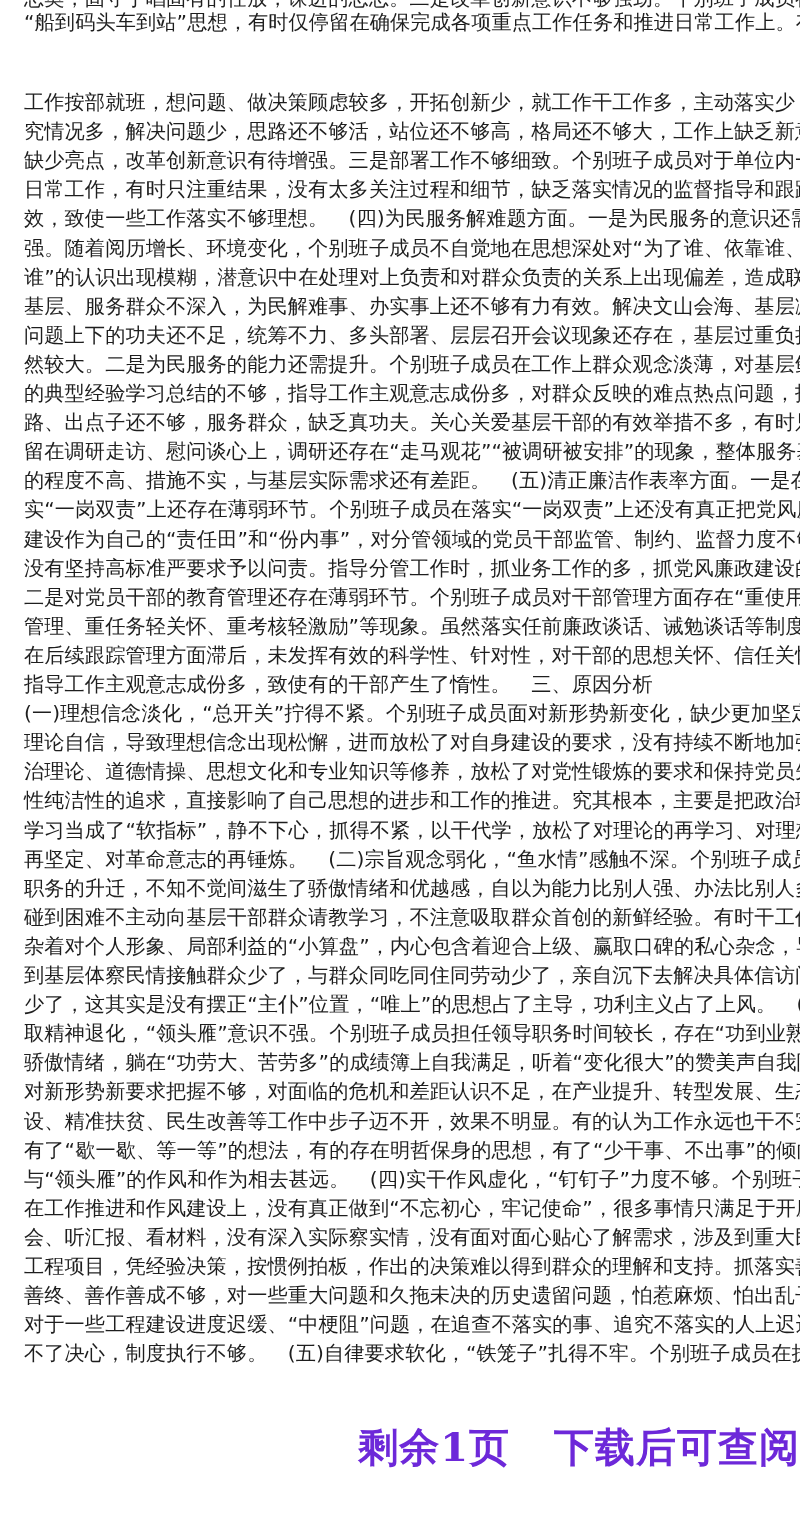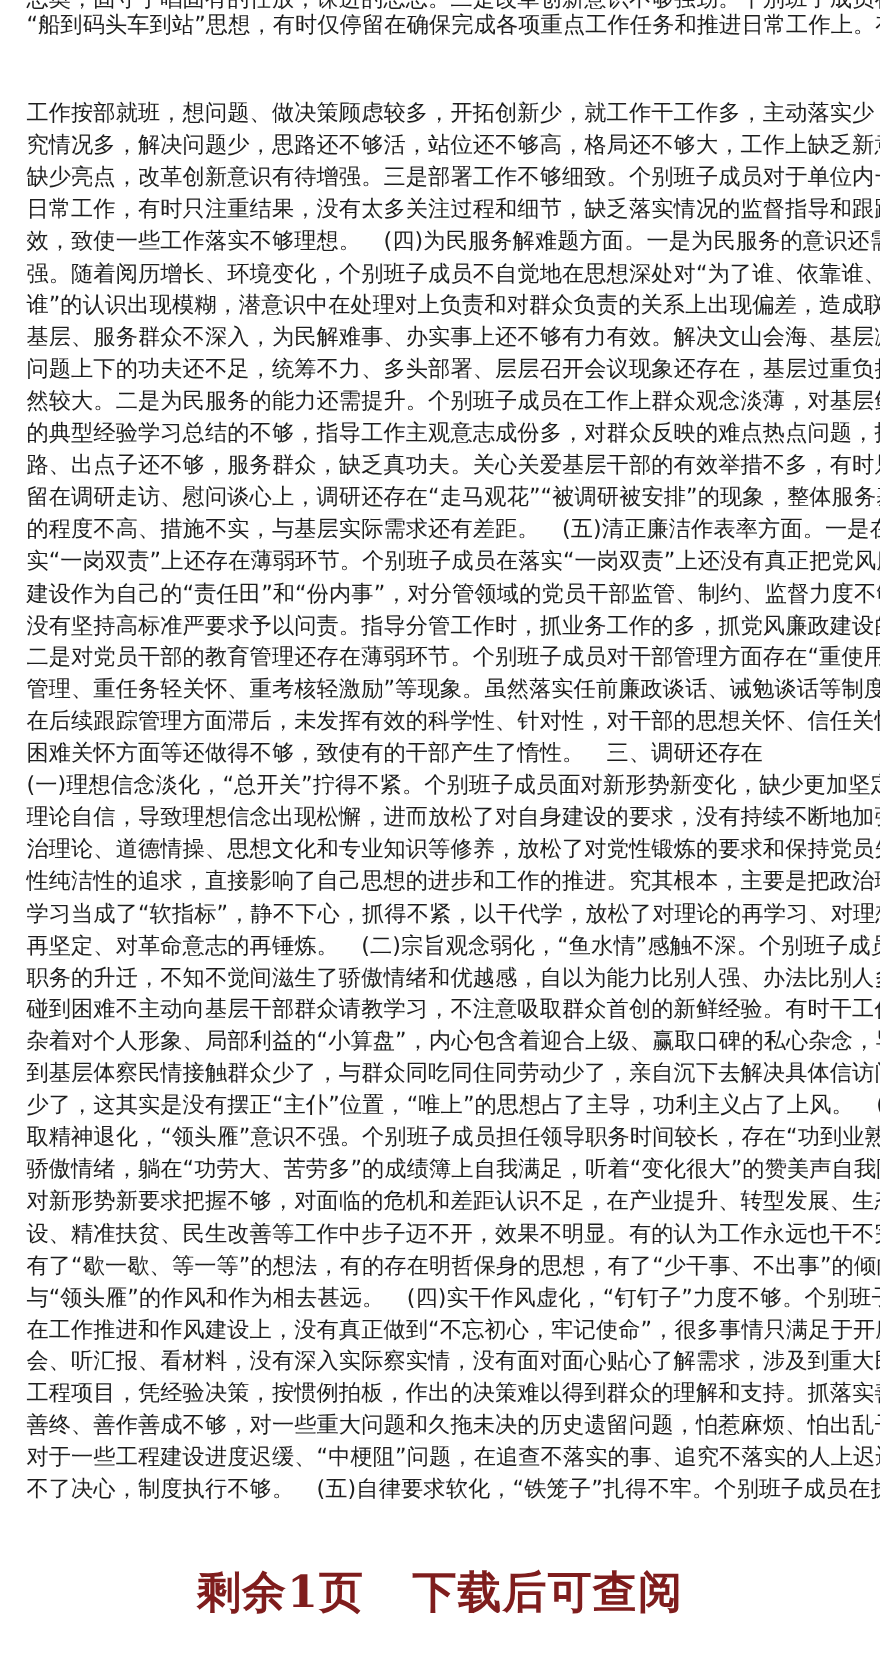--- a/index.html
+++ b/index.html
@@ -1,22 +1,22 @@
 <!DOCTYPE html>
 <html><head>
 <meta charset="utf-8">
 <style>
   html, body { margin: 0; padding: 0; background: #ffffff; }
   body { width: 800px; height: 1527px; position: relative; overflow: hidden;
          font-family: "DejaVu Sans", "Liberation Sans", sans-serif; color: #222; }
   .page { position: absolute; left: 0; top: 0; width: 800px; height: 1527px; }
   .line { position: absolute; left: 24px; width: 760px; font-size: 20.2px; line-height: 29px;
           white-space: nowrap; letter-spacing: 0.1px; color: #1e1e1e; }
-  .footer { position: absolute; left: 0; top: 1420px; width: 800px; text-align: center;
-            font-size: 40px; font-weight: bold; color: #7f1d1d; letter-spacing: 1px;
+  .footer { position: absolute; left: 0; top: 1420px; width: 800px; text-align: right;
+            font-size: 40px; font-weight: bold; color: #6d28d9; letter-spacing: 1px;
             font-family: "DejaVu Serif", "Liberation Serif", serif; }
   .footer .gap { display: inline-block; width: 44px; }
 </style>
 </head>
 <body>
 
 <div class="page">
   <div class="line" style="top:-16px;">思奥，固守于唱固有的任放，课进的思思。二是改革创新意识不够强劲。个别班子成员存在</div>
   <div class="line" style="top:8px;">“船到码头车到站”思想，有时仅停留在确保完成各项重点工作任务和推进日常工作上。存在</div>
 
@@ -34,21 +34,21 @@
       <div class="line" style="top: 379px;">的典型经验学习总结的不够，指导工作主观意志成份多，对群众反映的难点热点问题，拓思</div>
       <div class="line" style="top: 408.1px;">路、出点子还不够，服务群众，缺乏真功夫。关心关爱基层干部的有效举措不多，有时只停</div>
       <div class="line" style="top: 437.2px;">留在调研走访、慰问谈心上，调研还存在“走马观花”“被调研被安排”的现象，整体服务基层</div>
       <div class="line" style="top: 466.3px;">的程度不高、措施不实，与基层实际需求还有差距。　(五)清正廉洁作表率方面。一是在落</div>
       <div class="line" style="top: 495.4px;">实“一岗双责”上还存在薄弱环节。个别班子成员在落实“一岗双责”上还没有真正把党风廉政</div>
       <div class="line" style="top: 524.5px;">建设作为自己的“责任田”和“份内事”，对分管领域的党员干部监管、制约、监督力度不够，</div>
       <div class="line" style="top: 553.6px;">没有坚持高标准严要求予以问责。指导分管工作时，抓业务工作的多，抓党风廉政建设的少。</div>
       <div class="line" style="top: 582.7px;">二是对党员干部的教育管理还存在薄弱环节。个别班子成员对干部管理方面存在“重使用轻</div>
       <div class="line" style="top: 611.8px;">管理、重任务轻关怀、重考核轻激励”等现象。虽然落实任前廉政谈话、诫勉谈话等制度，但</div>
       <div class="line" style="top: 640.9px;">在后续跟踪管理方面滞后，未发挥有效的科学性、针对性，对干部的思想关怀、信任关怀、</div>
-      <div class="line" style="top: 670px;">困难关怀方面等还做得不够，致使有的干部产生了惰性。　三、调研还存在</div>
+      <div class="line" style="top: 670px;">指导工作主观意志成份多，致使有的干部产生了惰性。　三、原因分析</div>
       <div class="line" style="top: 699.1px;">(一)理想信念淡化，“总开关”拧得不紧。个别班子成员面对新形势新变化，缺少更加坚定的</div>
       <div class="line" style="top: 728.2px;">理论自信，导致理想信念出现松懈，进而放松了对自身建设的要求，没有持续不断地加强政</div>
       <div class="line" style="top: 757.3px;">治理论、道德情操、思想文化和专业知识等修养，放松了对党性锻炼的要求和保持党员先进</div>
       <div class="line" style="top: 786.4px;">性纯洁性的追求，直接影响了自己思想的进步和工作的推进。究其根本，主要是把政治理论</div>
       <div class="line" style="top: 815.5px;">学习当成了“软指标”，静不下心，抓得不紧，以干代学，放松了对理论的再学习、对理想的</div>
       <div class="line" style="top: 844.6px;">再坚定、对革命意志的再锤炼。　(二)宗旨观念弱化，“鱼水情”感触不深。个别班子成员随着</div>
       <div class="line" style="top: 873.7px;">职务的升迁，不知不觉间滋生了骄傲情绪和优越感，自以为能力比别人强、办法比别人多，</div>
       <div class="line" style="top: 902.8px;">碰到困难不主动向基层干部群众请教学习，不注意吸取群众首创的新鲜经验。有时干工作掺</div>
       <div class="line" style="top: 931.9px;">杂着对个人形象、局部利益的“小算盘”，内心包含着迎合上级、赢取口碑的私心杂念，导致</div>
       <div class="line" style="top: 961px;">到基层体察民情接触群众少了，与群众同吃同住同劳动少了，亲自沉下去解决具体信访问题</div>

